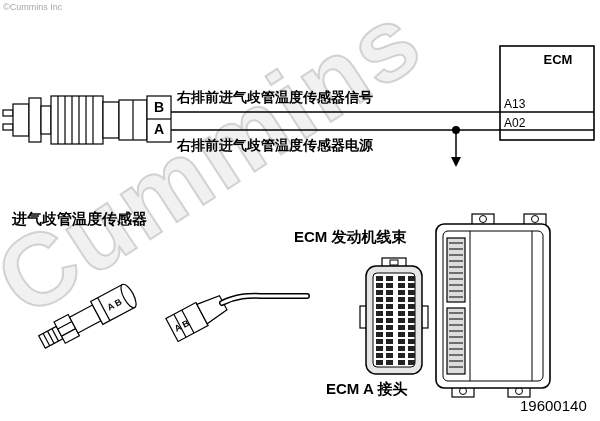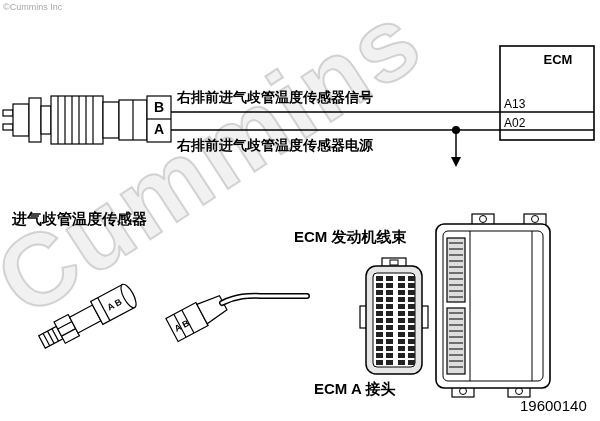--- a/index.html
+++ b/index.html
@@ -217,17 +217,17 @@
   <div class="lbl pin-id" style="left:504px; top:116px;">A02</div>
 
   <div class="lbl pin-letter" style="left:147px; top:99px; width:24px;">B</div>
 
   <div class="lbl pin-letter" style="left:147px; top:121px; width:24px;">A</div>
 
   <div class="lbl cap" style="left:12px; top:210px;">进气歧管温度传感器</div>
 
   <div class="lbl cap" style="left:294px; top:228px;">ECM 发动机线束</div>
 
-  <div class="lbl cap" style="left:314px; top:380px;text-align:center;">ECM A 接头</div>
+  <div class="lbl cap" style="left:326px; top:380px;text-align:center;">ECM A 接头</div>
 
   <div class="lbl partnum" style="left:520px; top:397px;">19600140</div>
 
 </div>
 
 </body></html>

